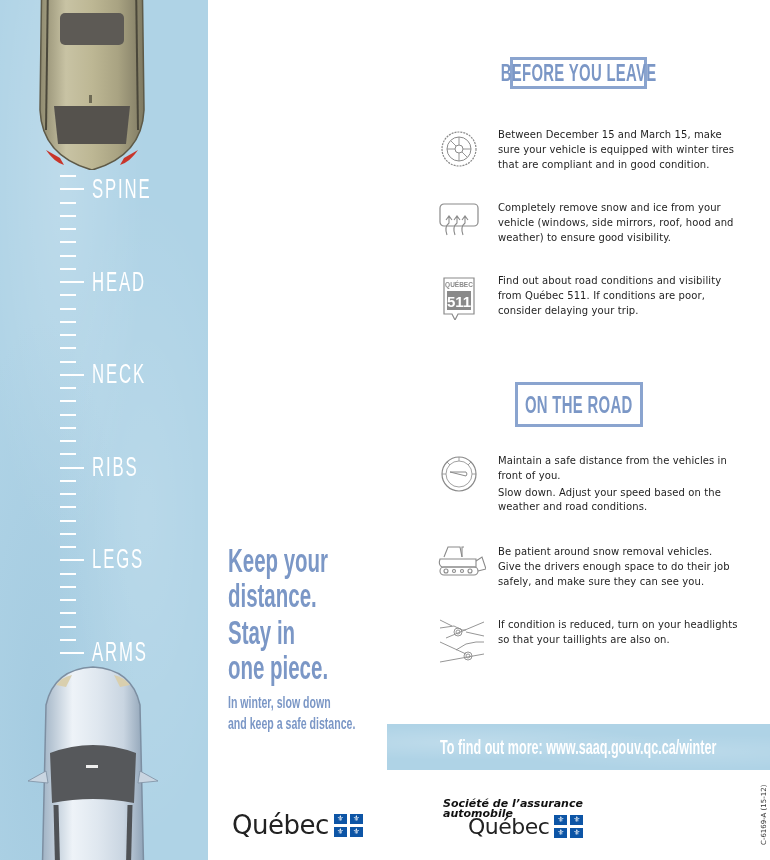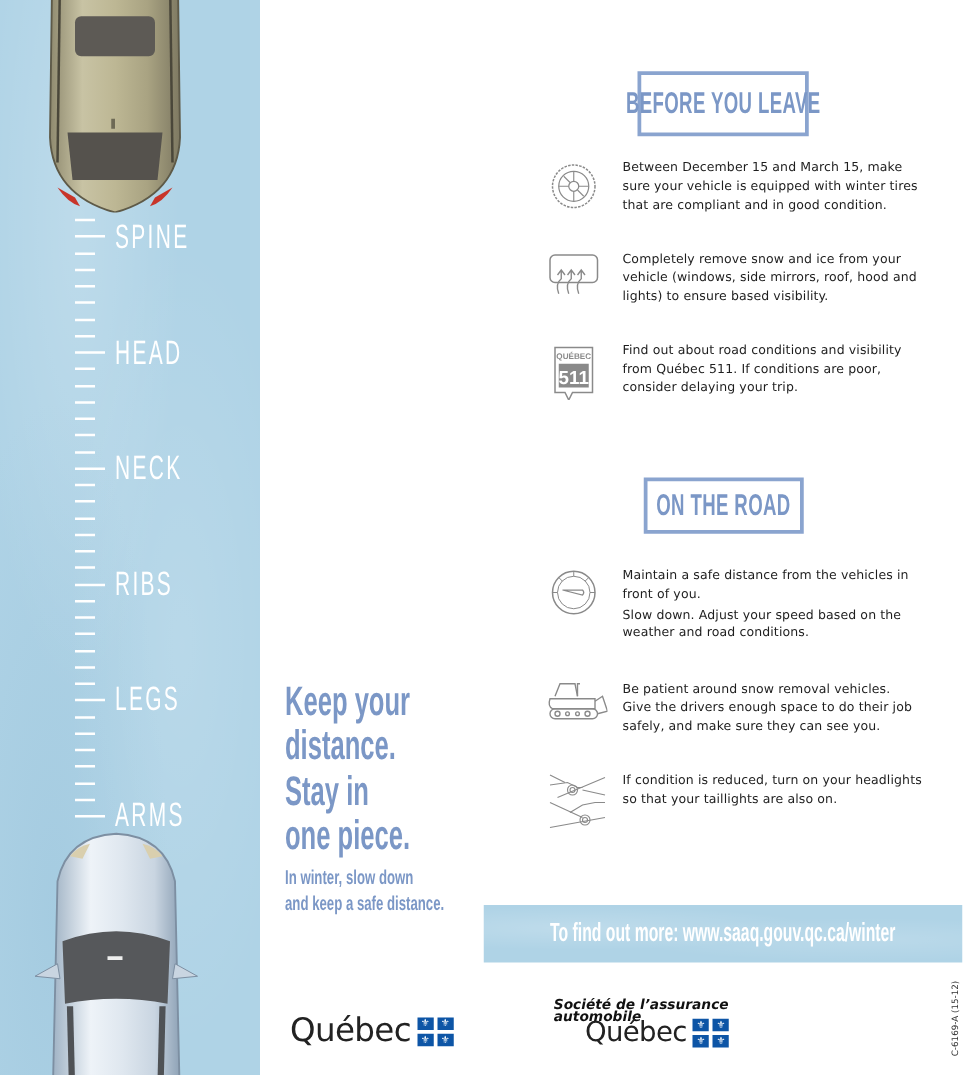--- a/index.html
+++ b/index.html
@@ -50,21 +50,21 @@
   
   .sec-box {
     position: absolute; border: 3px solid #8aa4cf; background: #fff;
     display: flex; align-items: center; justify-content: center;
   }
   .sec-box span {
     color: #7b97c6; font-family: "Liberation Sans", sans-serif; font-weight: 700;
     font-size: 24px; display: inline-block; transform: scaleX(0.62); white-space: nowrap;
     letter-spacing: 0.5px;
   }
-  .sec-1 { left: 510px; top: 57px; width: 137px; height: 52px; }
+  .sec-1 { left: 510px; top: 57px; width: 137px; height: 32px; }
   .sec-2 { left: 515px; top: 382px; width: 128px; height: 45px; }
 
   
   .item { position: absolute; left: 436px; width: 300px; }
   .item .ico { position: absolute; left: 0; top: 0; width: 50px; height: 46px; }
   .item .txt {
     position: absolute; left: 62px; top: 0; width: 240px;
     font-family: "DejaVu Sans", sans-serif; font-size: 10px; line-height: 14.8px;
     color: #1e1e1e; letter-spacing: 0.1px;
   }
@@ -238,21 +238,21 @@
 <div class="item" style="top:201px">
   <svg class="ico" viewBox="0 0 50 46">
     <rect x="4" y="3" width="38" height="22" rx="4" fill="none" stroke="#8a8a8a" stroke-width="1.2"></rect>
     <g fill="none" stroke="#8a8a8a" stroke-width="1.1">
       <path d="M11 34 Q8 26 13 22 L13 16 M10 19 L13 15 L16 19"></path>
       <path d="M19 34 Q16 26 21 22 L21 16 M18 19 L21 15 L24 19"></path>
       <path d="M27 34 Q24 26 29 22 L29 16 M26 19 L29 15 L32 19"></path>
     </g>
   </svg>
   <div class="txt">
-    <p>Completely remove snow and ice from your vehicle (windows, side mirrors, roof, hood and lights) to ensure based visibility.</p>
+    <p>Completely remove snow and ice from your vehicle (windows, side mirrors, roof, hood and weather) to ensure good visibility.</p>
   </div>
 </div>
 
 <div class="item" style="top:274px">
   <svg class="ico" viewBox="0 0 50 46">
     <path d="M8 4 L38 4 L38 40 L22 40 L19 46 L16 40 L8 40 Z" fill="#ffffff" stroke="#8a8a8a" stroke-width="1.2"></path>
     <rect x="11" y="17" width="24" height="19" fill="#8a8a8a"></rect>
     <text x="23" y="13" font-size="6.5" font-family="Liberation Sans, sans-serif" font-weight="bold" fill="#8a8a8a" text-anchor="middle">QUÉBEC</text>
     <text x="23" y="33" font-size="15" font-family="Liberation Sans, sans-serif" font-weight="bold" fill="#ffffff" text-anchor="middle">511</text>
   </svg>

